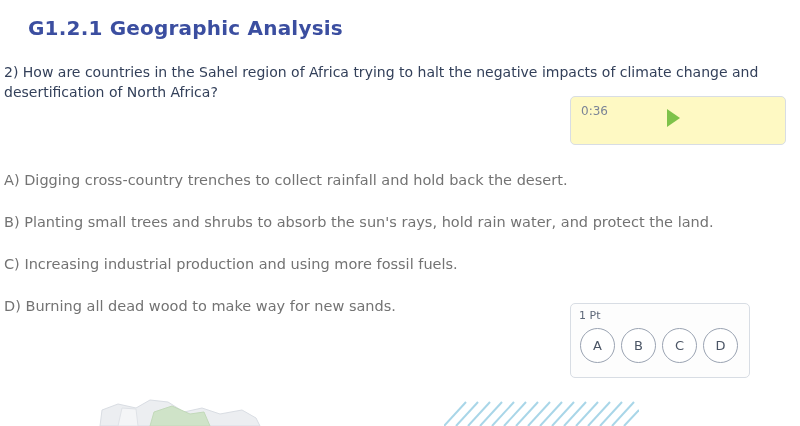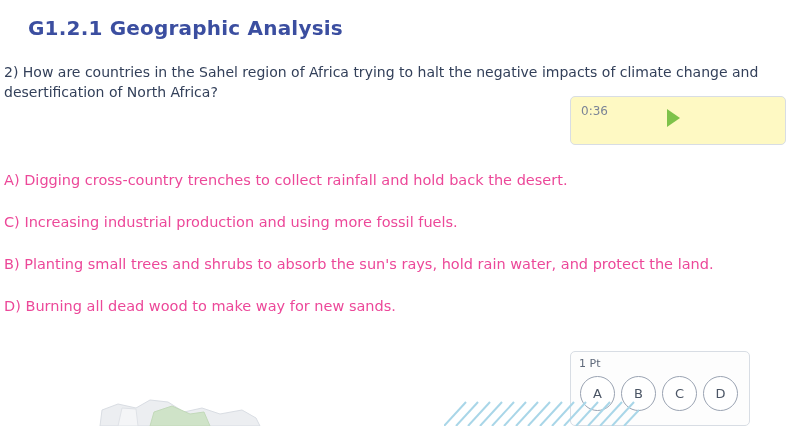--- a/index.html
+++ b/index.html
@@ -86,37 +86,36 @@
   
   .options {
     position: absolute;
     left: 4px;
     top: 170px;
     width: 772px;
   }
   .option {
     font-size: 14.5px;
     line-height: 1.45;
-    color: #ec4899;
+    color: #737373;
     margin-bottom: 21px;
   }
   .option:last-child { margin-bottom: 12px; }
 
   
   .ptbox {
     position: absolute;
     left: 570px;
     top: 303px;
     width: 180px;
     height: 75px;
     border: 1px solid #d8dde4;
     border-radius: 5px;
     background: #fdfdfd;
     box-sizing: border-box;
-    margin-top: 48px;
   }
   .ptbox .pts {
     position: absolute;
     left: 8px;
     top: 5px;
     font-size: 11px;
     color: #5e6879;
   }
   .choices {
     position: absolute;
@@ -172,22 +171,22 @@
 
   <div class="stem">2) How are countries in the Sahel region of Africa trying to halt the negative impacts of climate change and desertification of North Africa?</div>
 
   <div class="player">
     <span class="time">0:36</span>
     <span class="play-triangle"></span>
   </div>
 
   <div class="options">
     <div class="option">A) Digging cross-country trenches to collect rainfall and hold back the desert.</div>
+    <div class="option">B) Planting small trees and shrubs to absorb the sun's rays, hold rain water, and protect the land.</div>
     <div class="option">C) Increasing industrial production and using more fossil fuels.</div>
-    <div class="option">B) Planting small trees and shrubs to absorb the sun's rays, hold rain water, and protect the land.</div>
     <div class="option">D) Burning all dead wood to make way for new sands.</div>
   </div>
 
   <div class="ptbox">
     <span class="pts">1 Pt</span>
     <div class="choices">
       <div class="choice">A</div>
       <div class="choice">B</div>
       <div class="choice">C</div>
       <div class="choice">D</div>

